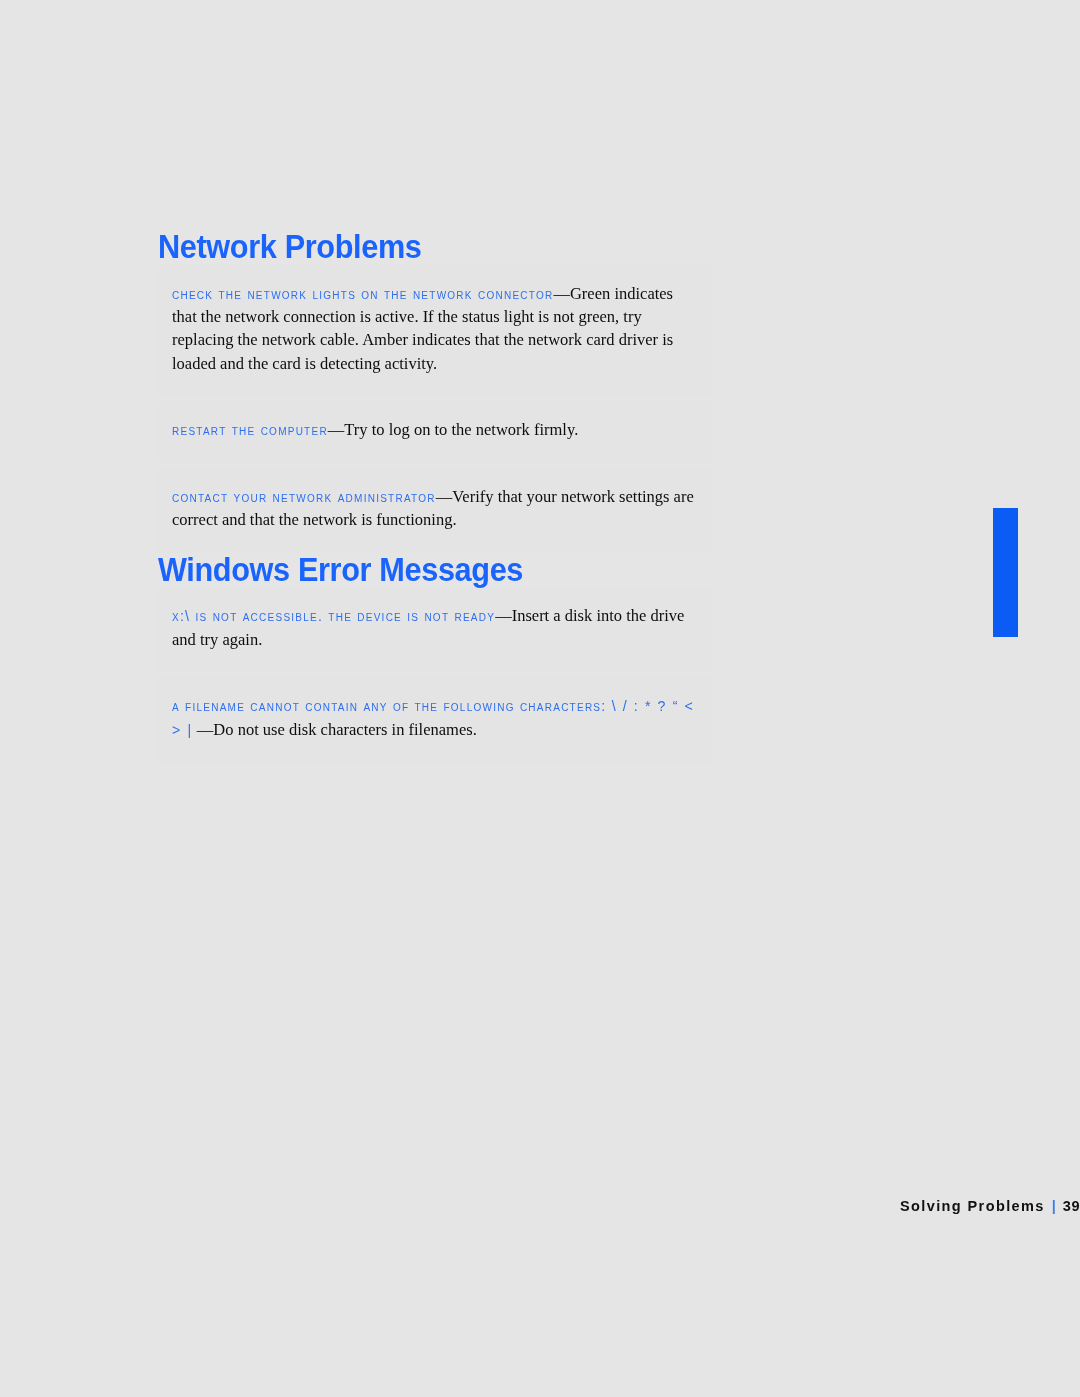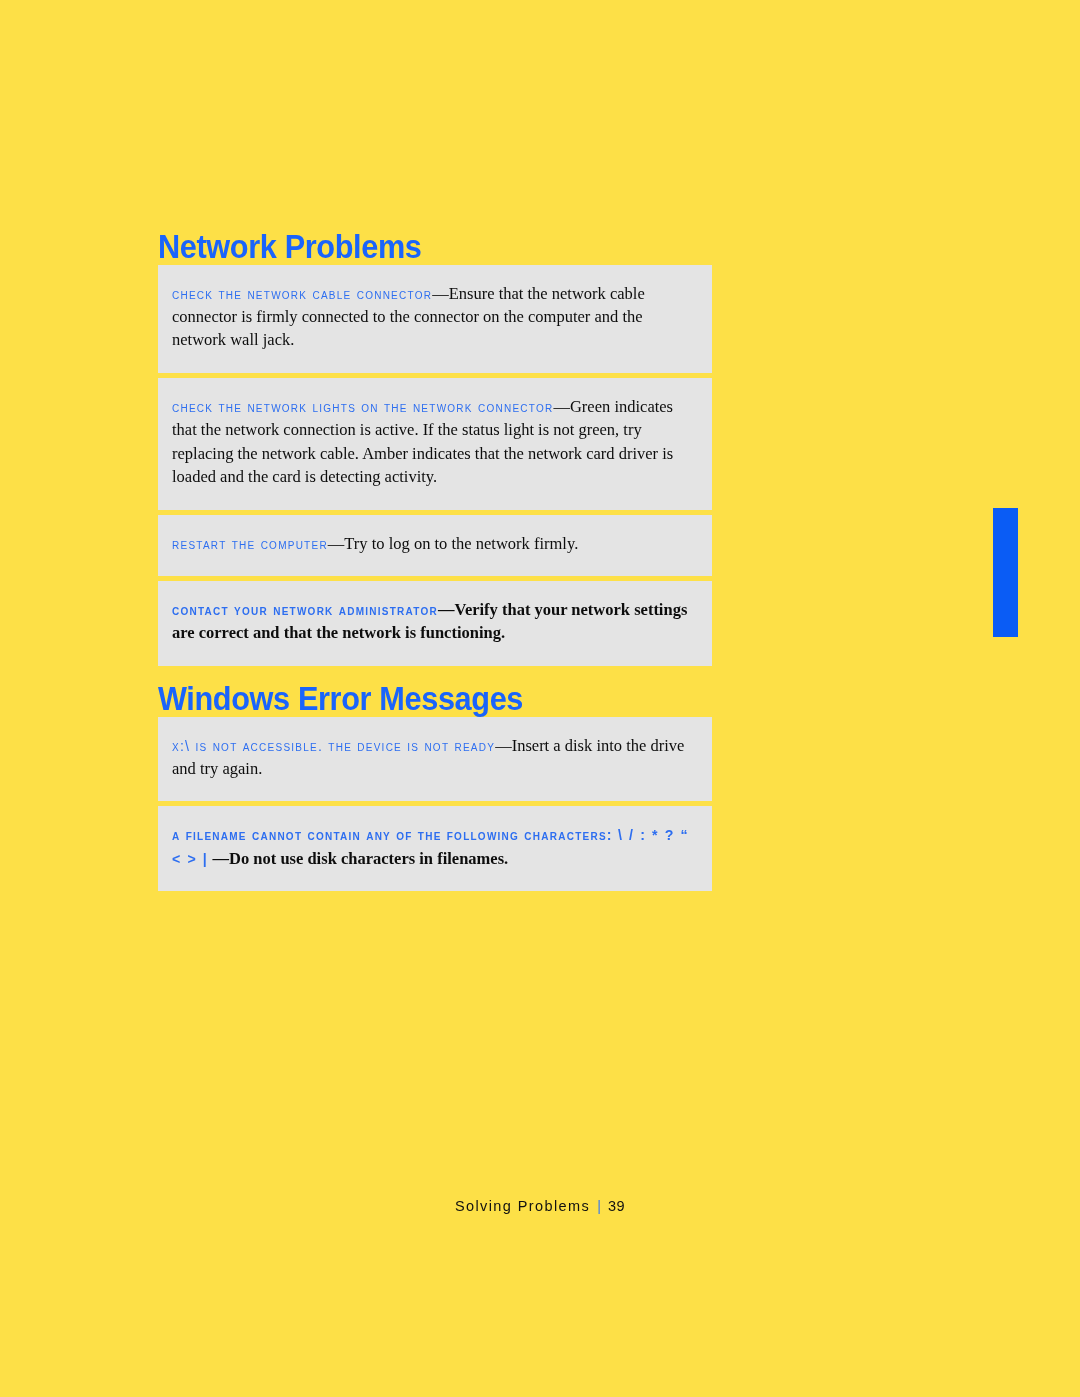--- a/index.html
+++ b/index.html
@@ -12,21 +12,21 @@
     height: 1397px;
     position: relative;
     overflow: hidden;
     font-family: "Liberation Serif", serif;
     -webkit-font-smoothing: antialiased;
   }
 
   .page {
     position: absolute;
     inset: 0;
-    background: #fde047;
+    background: #e5e5e5;
   }
 
   
   .chapter-tab {
     position: absolute;
     left: 993px;
     top: 508px;
     width: 25px;
     height: 129px;
     background: #0a5cf5;
@@ -58,21 +58,21 @@
 
   
   .tip-group { display: block; }
 
   .tip-box {
     background: #e4e4e4;
     padding: 17px 14px 21px 14px;
     margin-bottom: 5px;
     box-sizing: border-box;
   }
-  .tip-box:last-child { margin-bottom: 16px; font-weight: bold; }
+  .tip-box:last-child { margin-bottom: 0; }
 
   .tip-text {
     font-family: "Liberation Serif", serif;
     font-size: 16.5px;
     line-height: 1.42;
     color: #0d0d0d;
     margin: 0;
     text-align: left;
   }
 
@@ -99,27 +99,28 @@
     text-transform: none;
     letter-spacing: 1.6px;
   }
 
   
   .footer {
     position: absolute;
     left: 0;
     top: 1198px;
     width: 1080px;
-    text-align: center;
+    text-align: right;
     box-sizing: border-box;
     font-family: "Liberation Sans", sans-serif;
     font-size: 14.5px;
     color: #111111;
     letter-spacing: 1.4px;
     white-space: nowrap;
+    font-weight: bold;
   }
   .footer .sep {
     color: #3b7bf0;
     letter-spacing: 0;
     padding: 0 7px;
   }
   .footer .pageno {
     letter-spacing: 0.5px;
   }
 </style>
@@ -129,23 +130,20 @@
 <div class="page">
 
   <div class="chapter-tab"></div>
 
   <div class="content">
 
     <h1 class="section-heading heading-block-1">Network Problems</h1>
 
     <div class="tip-group">
 
-      <div class="tip-box">
-        <p class="tip-text"><span class="lead">CHECK THE NETWORK CABLE CONNECTOR</span><span class="dash">—</span><span>Ensure that the network cable connector is firmly connected to the connector on the computer and the network wall jack.</span></p>
-      </div>
 
       <div class="tip-box">
         <p class="tip-text"><span class="lead">CHECK THE NETWORK LIGHTS ON THE NETWORK CONNECTOR</span><span class="dash">—</span><span>Green indicates that the network connection is active. If the status light is not green, try replacing the network cable. Amber indicates that the network card driver is loaded and the card is detecting activity.</span></p>
       </div>
 
       <div class="tip-box">
         <p class="tip-text"><span class="lead">RESTART THE COMPUTER</span><span class="dash">—</span><span>Try to log on to the network firmly.</span></p>
       </div>
 
       <div class="tip-box">

